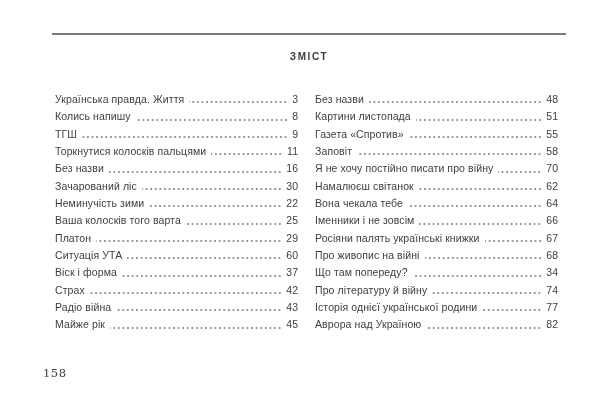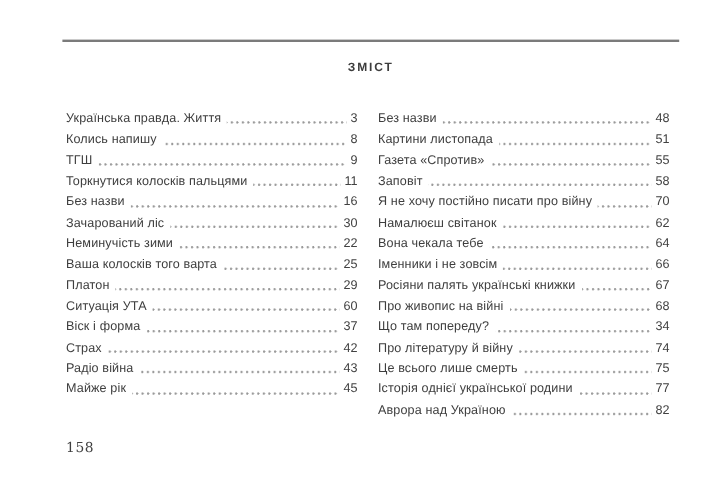--- a/index.html
+++ b/index.html
@@ -63,21 +63,21 @@
     background-image: radial-gradient(circle at 1px 1px, #989898 0.85px, rgba(0,0,0,0) 1.05px);
     background-size: 4.6px 2px;
     background-repeat: repeat-x;
     background-position: right bottom;
   }
   .toc-page {
     color: #414141;
   }
   .folio {
     position: absolute;
-    left: 55px;
+    left: 43px;
     top: 366px;
     font-family: "DejaVu Serif", "Liberation Serif", serif;
     font-size: 11.5px;
     color: #3f3f3f;
     letter-spacing: 0.5px;
   }
 </style>
 </head>
 <body>
 
@@ -212,25 +212,20 @@
       <span class="toc-title">Що там попереду?</span>
       <span class="leader"></span>
       <span class="toc-page">34</span>
     </div>
     <div class="toc-row">
       <span class="toc-title">Про літературу й війну</span>
       <span class="leader"></span>
       <span class="toc-page">74</span>
     </div>
     <div class="toc-row">
-      <span class="toc-title">Це всього лише смерть</span>
-      <span class="leader"></span>
-      <span class="toc-page">75</span>
-    </div>
-    <div class="toc-row">
       <span class="toc-title">Історія однієї української родини</span>
       <span class="leader"></span>
       <span class="toc-page">77</span>
     </div>
     <div class="toc-row">
       <span class="toc-title">Аврора над Україною</span>
       <span class="leader"></span>
       <span class="toc-page">82</span>
     </div>
   </div>

